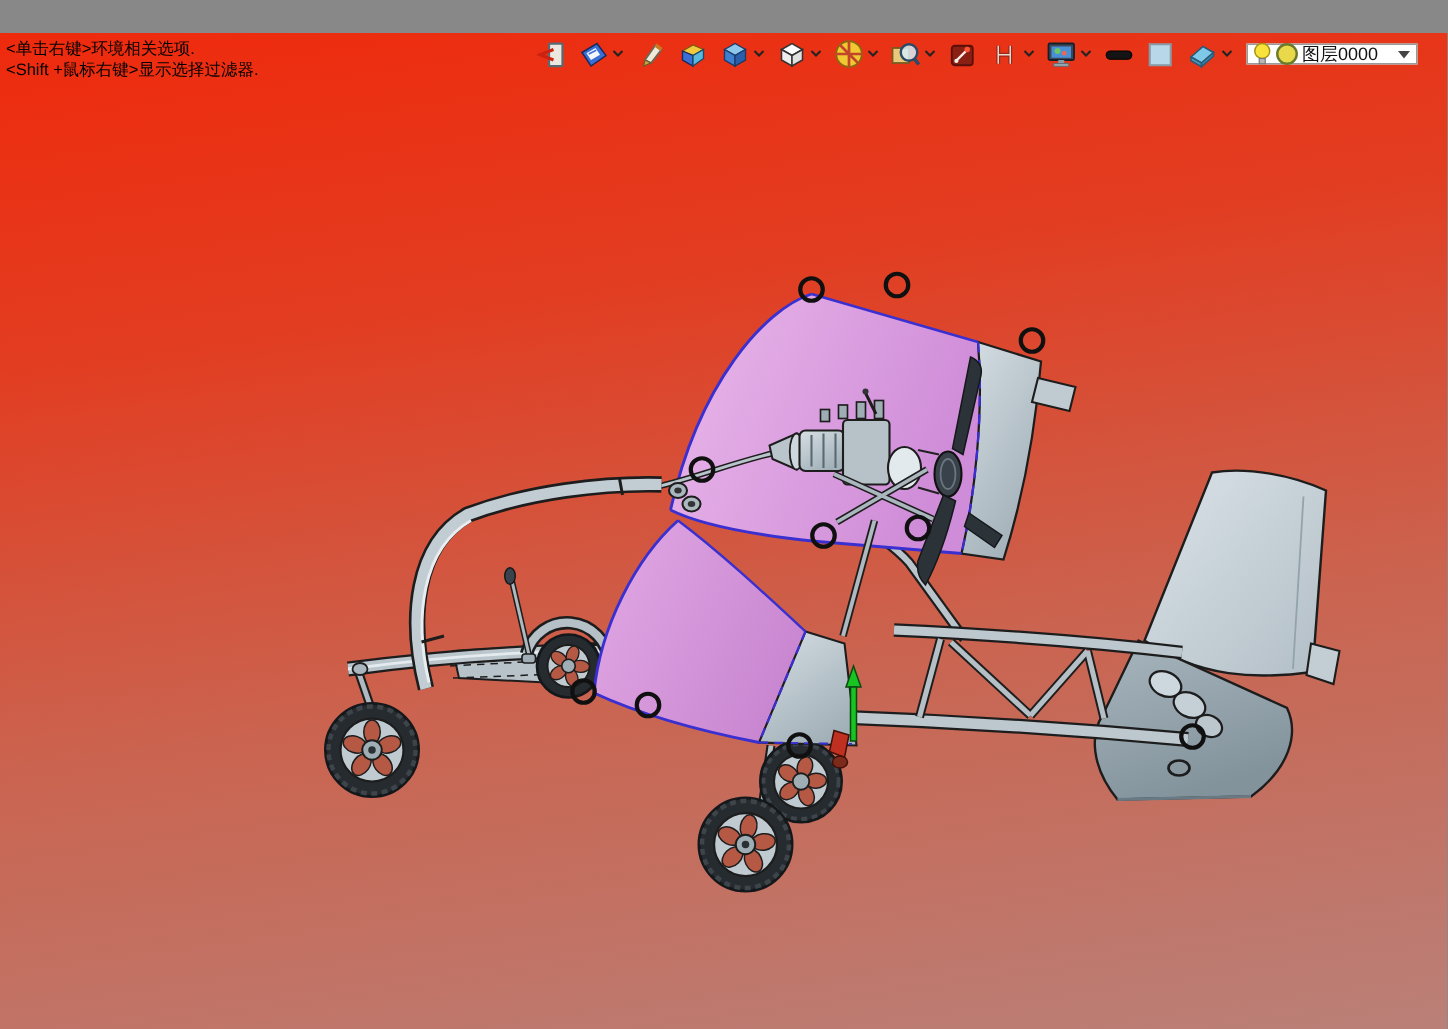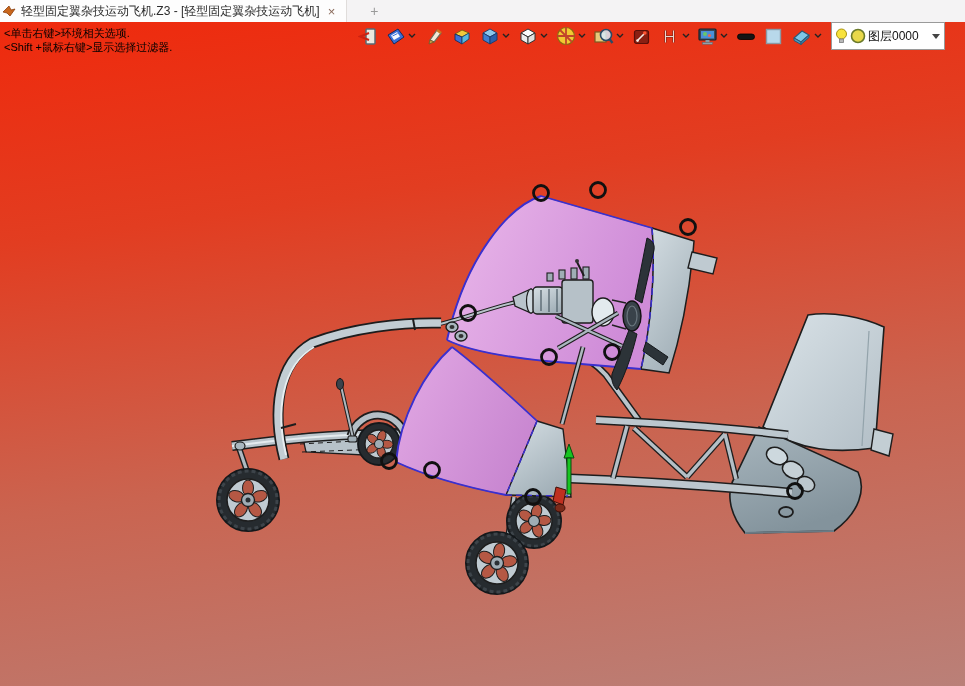--- a/index.html
+++ b/index.html
@@ -20,44 +20,31 @@
           background:linear-gradient(172deg,#ef2a0d 0%,#e23d21 28%,#ca6450 62%,#ba8078 100%);}
   .canvas svg.model{position:absolute;top:0;left:0;}
   .hints{position:absolute;top:4px;left:4px;color:#000;font-size:11px;line-height:14px;}
   
   .toolbar{position:absolute;top:3px;right:20px;display:flex;align-items:center;height:22px;}
   .tbtn{width:21px;height:21px;display:flex;align-items:center;justify-content:center;
         margin-left:7px;cursor:pointer;}
   .tbtn.first{margin-left:0;}
   .chev{width:9px;height:21px;display:flex;align-items:center;justify-content:center;
         margin-left:1px;cursor:pointer;}
-  .layer-combo{margin-left:9px;width:114px;height:28px;background:#fff;border:1px solid #9a9a9a;
+  .layer-combo{margin-left:9px;width:114px;height:14px;background:#fff;border:1px solid #9a9a9a;
                display:flex;align-items:center;gap:2px;padding:0 3px;cursor:pointer;box-sizing:border-box;}
   .layer-label{font-size:12px;color:#111;flex:1;}
   .combo-arrow{width:0;height:0;border-left:4px solid transparent;border-right:4px solid transparent;
                border-top:5px solid #444;margin-right:1px;}
 </style>
 </head>
 <body>
 
 <div id="app">
 
-  <div class="tabbar">
-    <div class="tab">
-      <span style="display:flex;">
-        <svg width="14" height="14" viewBox="0 0 14 14">
-          <path d="M1,8 L7,2 L9,6 L13,5 L8,12 L5,9 Z" fill="#c9661c" stroke="#8a3d0a" stroke-width="0.8"></path>
-        </svg>
-      </span>
-      <span class="tab-title">轻型固定翼杂技运动飞机.Z3 - [轻型固定翼杂技运动飞机]</span>
-      <span class="tab-close">×</span>
-    </div>
-    <div class="tab-sep"></div>
-    <div class="newtab">+</div>
-  </div>
 
   <div class="canvas">
 
     <svg class="model" width="965" height="664" viewBox="0 22 965 664">
       <defs>
         <linearGradient id="pinkG" x1="0" y1="0" x2="1" y2="0.35">
           <stop offset="0" stop-color="#eab8ea"></stop>
             <stop offset="1" stop-color="#cf8cd8"></stop>
         </linearGradient>
         <linearGradient id="pinkG2" x1="0" y1="0" x2="1" y2="0.5">

